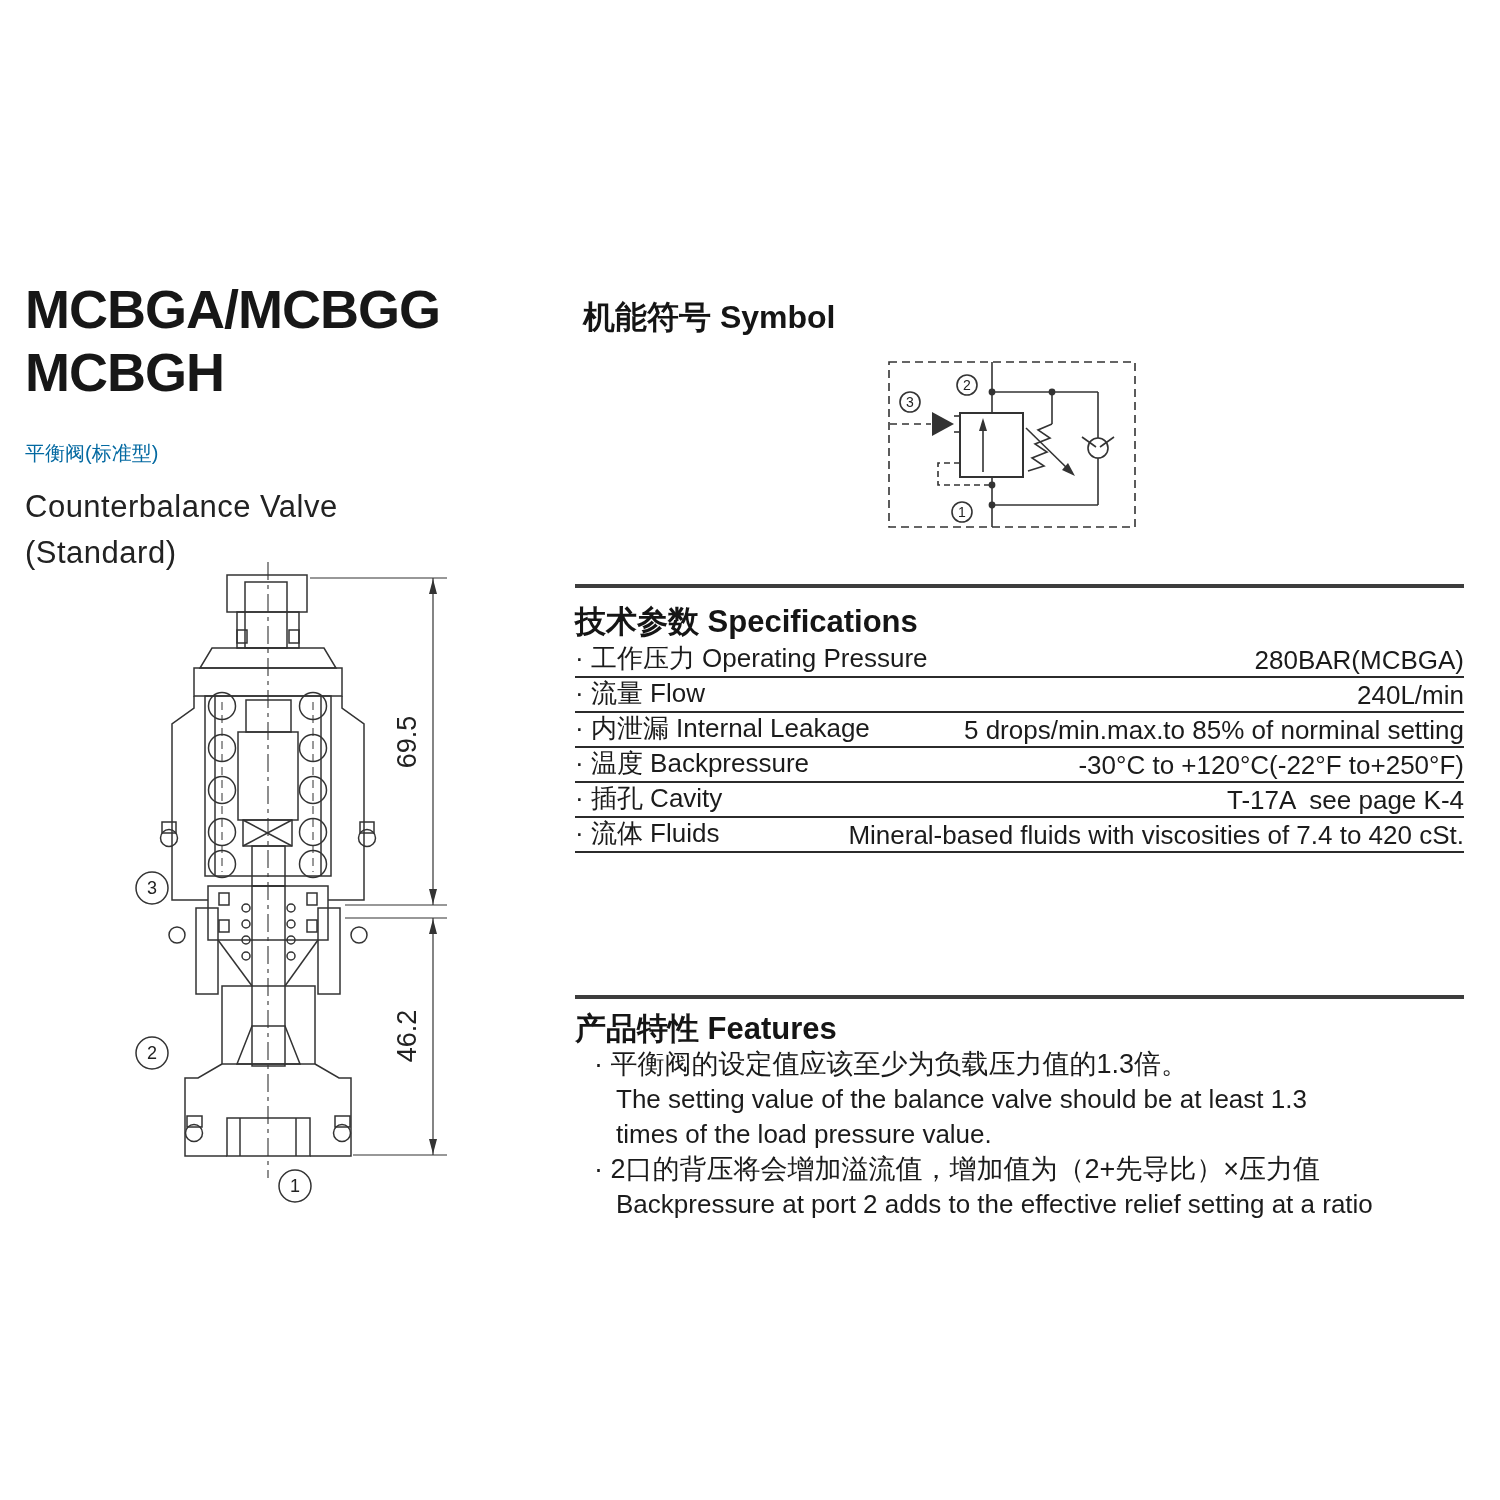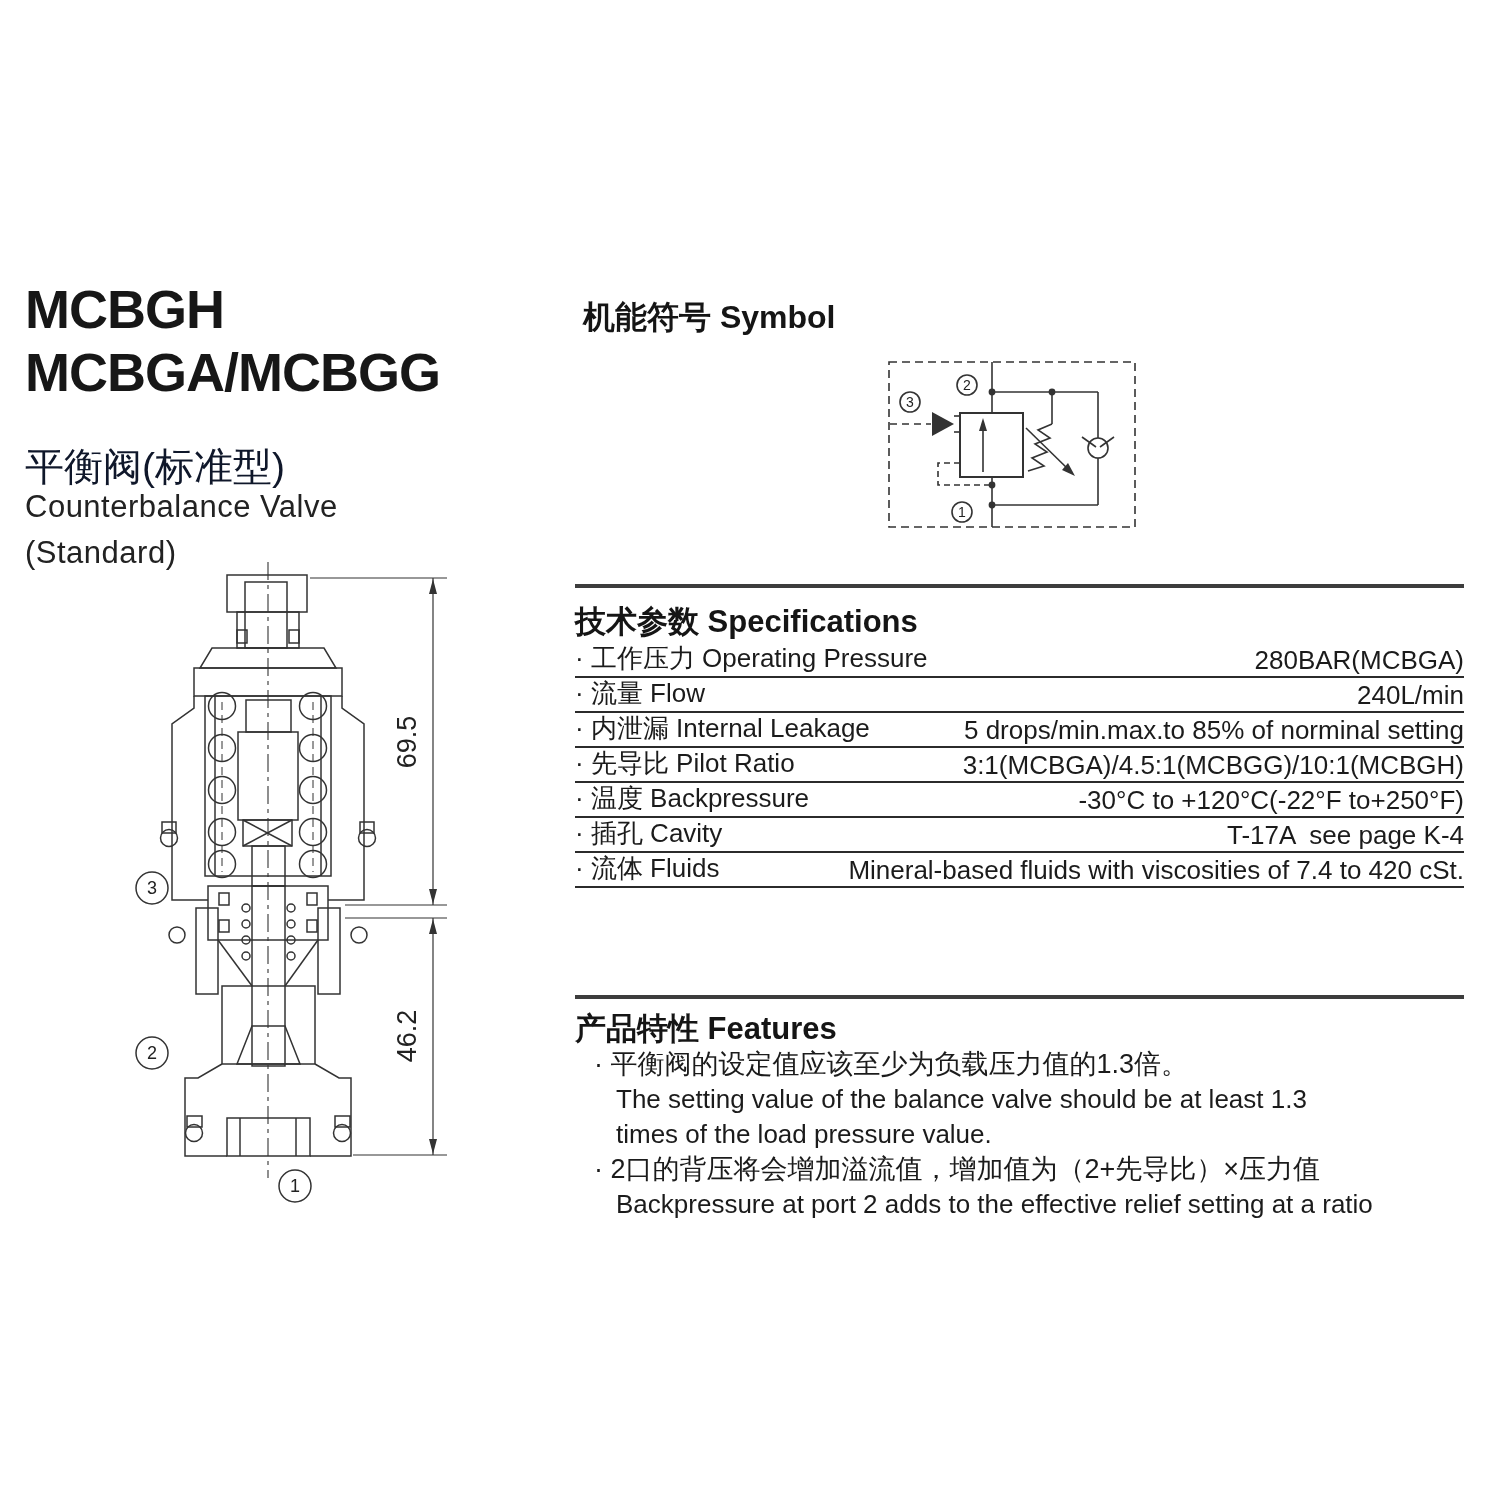--- a/index.html
+++ b/index.html
@@ -11,21 +11,21 @@
     color:#1b1b1b;
     overflow:hidden;
   }
   .abs{position:absolute;}
   
   .title{
     left:25px;top:278px;
     font-size:54px;font-weight:bold;line-height:63px;
     letter-spacing:-1px;color:#171717;
   }
-  .subtitle-cn{left:25px;top:440px;font-size:39px;color:#0f172a;}
+  .subtitle-cn{left:25px;top:440px;font-size:20px;color:#0369a1;}
   .subtitle-en1{left:25px;top:489px;font-size:31px;color:#222;letter-spacing:.5px;}
   .subtitle-en2{left:25px;top:535px;font-size:31px;color:#222;letter-spacing:.5px;}
   
   .symbol-heading{left:583px;top:284px;font-size:32px;font-weight:bold;color:#151515;margin-top:12px;}
   
   .rule{left:575px;width:889px;height:4px;background:#3d3d3d;}
   .rule-specs{top:584px;}
   .rule-features{top:995px;}
   .specs-heading{left:575px;top:601px;font-size:31px;font-weight:bold;color:#151515;}
   .spec-table{left:575px;top:643px;width:889px;}
@@ -45,22 +45,22 @@
   .valve-svg{left:120px;top:556px;width:350px;height:660px;}
   .symbol-svg{left:875px;top:352px;width:270px;height:190px;}
   svg text{font-family:"Liberation Sans", sans-serif;fill:#222;}
 </style>
 </head>
 <body>
 
 <div class="page">
 
   <div class="abs title">
+    <div>MCBGA/MCBGG</div>
     <div>MCBGH</div>
-    <div>MCBGA/MCBGG</div>
   </div>
   <div class="abs subtitle-cn">平衡阀(标准型)</div>
   <div class="abs subtitle-en1">Counterbalance Valve</div>
   <div class="abs subtitle-en2">(Standard)</div>
 
   <div class="abs symbol-heading">机能符号 Symbol</div>
 
   <svg class="abs symbol-svg" viewBox="0 0 270 190">
     <g stroke="#333" fill="none" stroke-width="1.6">
 
@@ -225,24 +225,20 @@
     </div>
     <div class="spec-row">
       <span class="spec-label">· 流量 Flow</span>
       <span class="spec-value">240L/min</span>
     </div>
     <div class="spec-row">
       <span class="spec-label">· 内泄漏 Internal Leakage</span>
       <span class="spec-value">5 drops/min.max.to 85% of norminal setting</span>
     </div>
     <div class="spec-row">
-      <span class="spec-label">· 先导比 Pilot Ratio</span>
-      <span class="spec-value">3:1(MCBGA)/4.5:1(MCBGG)/10:1(MCBGH)</span>
-    </div>
-    <div class="spec-row">
       <span class="spec-label">· 温度 Backpressure</span>
       <span class="spec-value">-30°C to +120°C(-22°F to+250°F)</span>
     </div>
     <div class="spec-row">
       <span class="spec-label">· 插孔 Cavity</span>
       <span class="spec-value">T-17A  see page K-4</span>
     </div>
     <div class="spec-row">
       <span class="spec-label">· 流体 Fluids</span>
       <span class="spec-value">Mineral-based fluids with viscosities of 7.4 to 420 cSt.</span>

